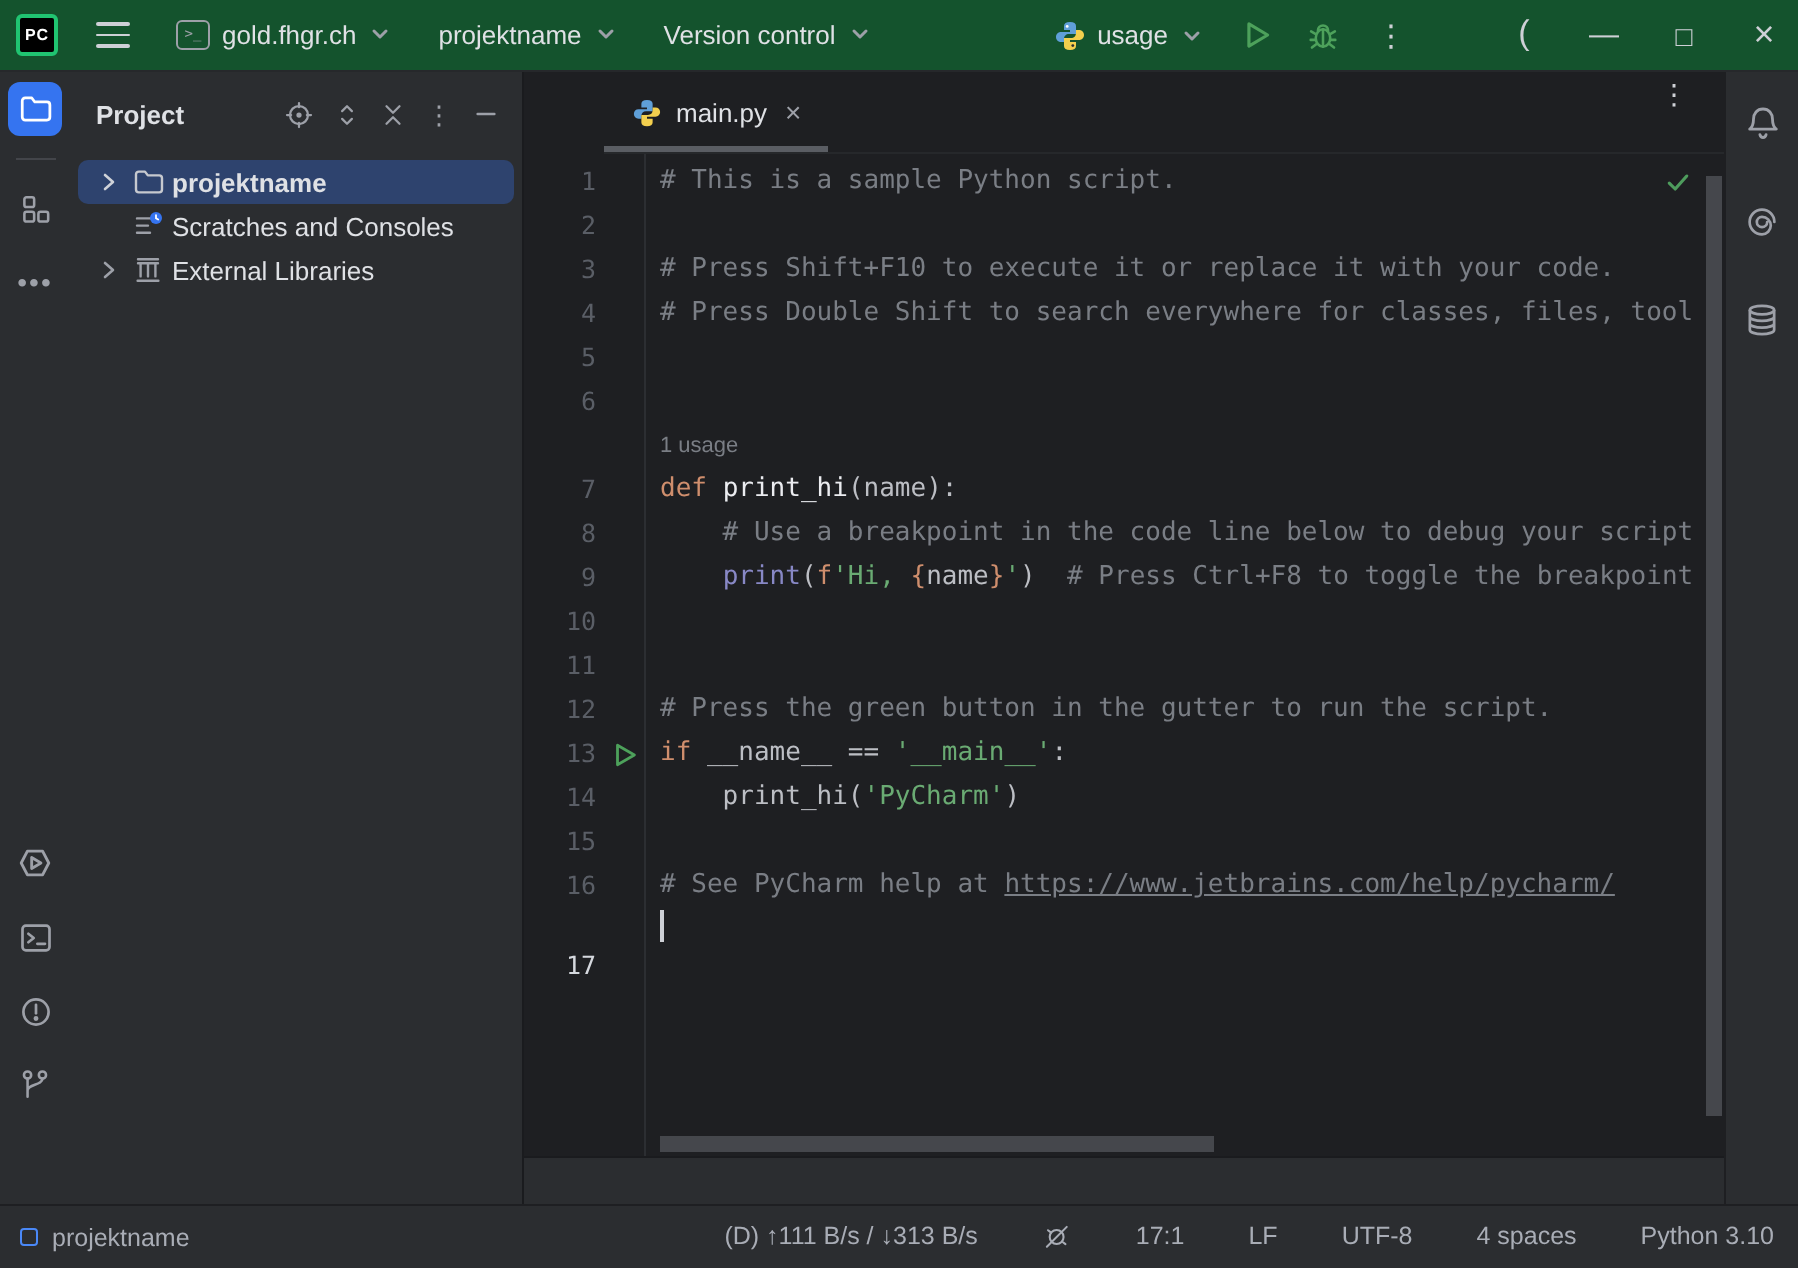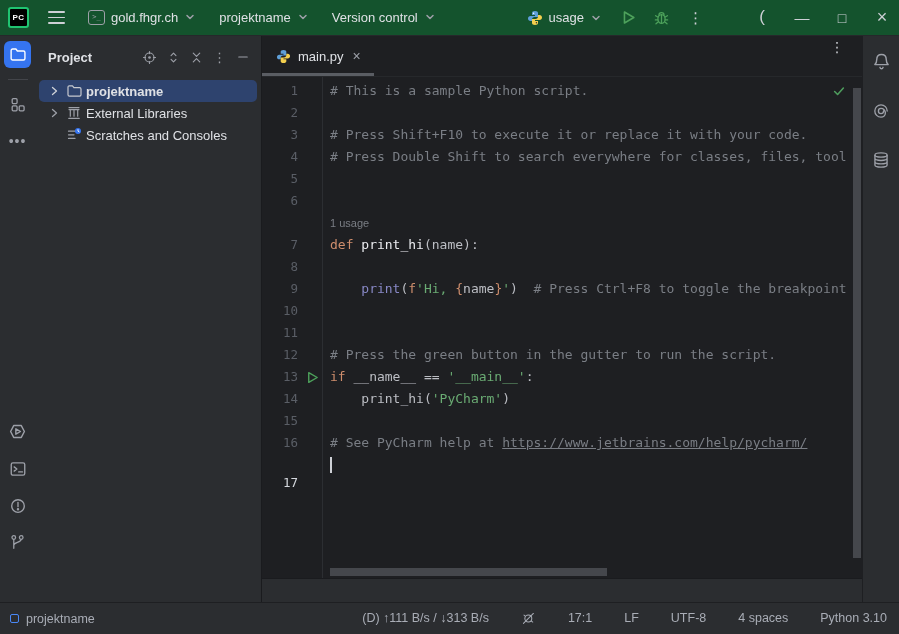--- a/index.html
+++ b/index.html
@@ -42,21 +42,21 @@
   .panel-icons .icon-btn{padding:3px;}
   .tree{padding:2px 4px 0 4px;font-size:13px;}
   .tree-row{height:22px;display:flex;align-items:center;gap:4px;border-radius:5px;padding-left:8px;cursor:default;}
   .tree-row.selected{background:#2e436e;}
   .tree-row .chev{width:14px;display:grid;place-items:center;flex:0 0 14px;}
   .tree-row .t-ic{width:17px;display:grid;place-items:center;flex:0 0 17px;position:relative;}
   .tree-label{white-space:nowrap;color:#dfe1e5;}
 
   
   .editor-col{width:600px;display:flex;flex-direction:column;background:#1e1f22;min-width:0;}
-  .tabbar{flex:0 0 40px;display:flex;align-items:flex-start;position:relative;border-bottom:1px solid #26282b;padding-right:10px;}
+  .tabbar{flex:0 0 40px;display:flex;align-items:flex-start;position:relative;border-bottom:1px solid #26282b;padding-right:10px;margin-left:40px;}
   .tab{height:40px;width:112px;display:flex;align-items:center;gap:7px;padding:0 8px 0 14px;position:relative;font-size:13px;color:#dfe1e5;cursor:default;}
   .tab::after{content:"";position:absolute;left:0;right:0;bottom:0;height:3px;background:#5a5d63;}
   .tab-close{color:#9da0a8;font-size:14px;line-height:1;margin-left:2px;}
   .tab-spacer{flex:1;}
   .kebab{color:#ced0d6;font-size:14px;letter-spacing:0;line-height:1;background:none;border:none;padding:4px 8px;cursor:default;}
 
   .editor-wrap{flex:1;position:relative;overflow:hidden;font-family:"DejaVu Sans Mono","Liberation Mono",monospace;font-size:13px;}
   .gutline{position:absolute;left:60px;top:0;bottom:0;width:1px;background:#2c2e32;}
   .code-rows{position:absolute;top:3px;left:0;right:10px;}
   .crow{display:flex;height:22px;line-height:22px;white-space:pre;}
@@ -246,42 +246,42 @@
               </svg>
             </span>
           <span class="t-ic">
               <svg class="ic" width="16" height="16" viewBox="0 0 16 16">
                 <path d="M2 4.2c0-.8.6-1.4 1.4-1.4h3.1l1.4 1.9h5.7c.8 0 1.4.6 1.4 1.4v5.7c0 .8-.6 1.4-1.4 1.4H3.4c-.8 0-1.4-.6-1.4-1.4z" fill="none" stroke="#c6c9cf" stroke-width="1.2" stroke-linejoin="round"></path>
               </svg>
             </span>
           <span class="tree-label" style="font-weight:bold">projektname</span>
         </div>
         <div class="tree-row">
-          <span class="chev">
-              <svg class="ic" width="12" height="12" viewBox="0 0 12 12">
-                <path d="M4.5 2.5l4 3.5-4 3.5" fill="none" stroke="#9da0a8" stroke-width="1.3" stroke-linecap="round" stroke-linejoin="round"></path>
-              </svg>
-            </span>
-          <span class="t-ic">
-              <svg class="ic" width="16" height="16" viewBox="0 0 16 16" fill="none" stroke="#9da0a8" stroke-width="1.2" stroke-linecap="round">
-                <path d="M2.8 13.4h10.4M4.3 11.2V4.6M8 11.2V4.6M11.7 11.2V4.6M3 4.6h10M3 2.6h10"></path>
-              </svg>
-            </span>
-          <span class="tree-label">External Libraries</span>
-        </div>
-        <div class="tree-row">
           <span class="chev"></span>
           <span class="t-ic">
               <svg class="ic" width="16" height="16" viewBox="0 0 16 16">
                 <path d="M2.5 4.2h7M2.5 7.8h5.5M2.5 11.4h6.5" fill="none" stroke="#9da0a8" stroke-width="1.2" stroke-linecap="round"></path>
                 <circle cx="12" cy="4" r="3" fill="#3574f0"></circle>
                 <path d="M12 2.6v1.5l1.1.7" fill="none" stroke="#fff" stroke-width=".9" stroke-linecap="round"></path>
               </svg>
             </span>
           <span class="tree-label">Scratches and Consoles</span>
+        </div>
+        <div class="tree-row">
+          <span class="chev">
+              <svg class="ic" width="12" height="12" viewBox="0 0 12 12">
+                <path d="M4.5 2.5l4 3.5-4 3.5" fill="none" stroke="#9da0a8" stroke-width="1.3" stroke-linecap="round" stroke-linejoin="round"></path>
+              </svg>
+            </span>
+          <span class="t-ic">
+              <svg class="ic" width="16" height="16" viewBox="0 0 16 16" fill="none" stroke="#9da0a8" stroke-width="1.2" stroke-linecap="round">
+                <path d="M2.8 13.4h10.4M4.3 11.2V4.6M8 11.2V4.6M11.7 11.2V4.6M3 4.6h10M3 2.6h10"></path>
+              </svg>
+            </span>
+          <span class="tree-label">External Libraries</span>
         </div>
       </div>
     </aside>
 
     <section class="editor-col">
       <div class="tabbar">
         <div class="tab">
           <svg class="ic" width="15" height="15" viewBox="0 0 16 16">
               <path d="M8 1C6 1 5 1.8 5 3v2h3v1H3.5C2 6 1 7.1 1 8.5S2 11 3.5 11H5V9.5C5 8 6 7 7.5 7H11V3c0-1.2-1-2-3-2z" fill="#5f9fd8"></path>
               <path d="M8 15c2 0 3-.8 3-2v-2H8v-1h4.5c1.5 0 2.5-1.1 2.5-2.5S14 5 12.5 5H11v1.5C11 8 10 9 8.5 9H5v4c0 1.2 1 2 3 2z" fill="#f3cf4e"></path>
@@ -297,21 +297,21 @@
         <div class="gutline"></div>
         <div class="code-rows">
             <div class="crow"><span class="ln">1</span><span class="gut"></span><span class="cl"><span style="color: rgb(122, 126, 133);"># This is a sample Python script.</span></span></div>
             <div class="crow"><span class="ln">2</span><span class="gut"></span><span class="cl"></span></div>
             <div class="crow"><span class="ln">3</span><span class="gut"></span><span class="cl"><span style="color: rgb(122, 126, 133);"># Press Shift+F10 to execute it or replace it with your code.</span></span></div>
             <div class="crow"><span class="ln">4</span><span class="gut"></span><span class="cl"><span style="color: rgb(122, 126, 133);"># Press Double Shift to search everywhere for classes, files, tool</span></span></div>
             <div class="crow"><span class="ln">5</span><span class="gut"></span><span class="cl"></span></div>
             <div class="crow"><span class="ln">6</span><span class="gut"></span><span class="cl"></span></div>
             <div class="crow"><span class="ln"></span><span class="gut"></span><span class="cl usage">1 usage</span></div>
             <div class="crow"><span class="ln">7</span><span class="gut"></span><span class="cl"><span style="color: rgb(207, 142, 109);">def </span><span style="color: rgb(235, 236, 240); text-align: center;">print_hi</span><span style="color: rgb(188, 190, 196);">(name):</span></span></div>
-            <div class="crow"><span class="ln">8</span><span class="gut"></span></div>
+            <div class="crow"><span class="ln">8</span><span class="gut"></span><span class="cl"><span style="color: rgb(122, 126, 133);">    # Use a breakpoint in the code line below to debug your script</span></span></div>
             <div class="crow"><span class="ln">9</span><span class="gut"></span><span class="cl"><span style="color: rgb(188, 190, 196);">    </span><span style="color: rgb(136, 136, 198);">print</span><span style="color: rgb(188, 190, 196);">(</span><span style="color: rgb(207, 142, 109);">f</span><span style="color: rgb(106, 171, 115);">'Hi, </span><span style="color: rgb(207, 142, 109);">{</span><span style="color: rgb(188, 190, 196);">name</span><span style="color: rgb(207, 142, 109);">}</span><span style="color: rgb(106, 171, 115);">'</span><span style="color: rgb(188, 190, 196);">)</span><span style="color: rgb(122, 126, 133);">  # Press Ctrl+F8 to toggle the breakpoint</span></span></div>
             <div class="crow"><span class="ln">10</span><span class="gut"></span><span class="cl"></span></div>
             <div class="crow"><span class="ln">11</span><span class="gut"></span><span class="cl"></span></div>
             <div class="crow"><span class="ln">12</span><span class="gut"></span><span class="cl"><span style="color: rgb(122, 126, 133);"># Press the green button in the gutter to run the script.</span></span></div>
             <div class="crow"><span class="ln">13</span><span class="gut"><svg width="15" height="15" viewBox="0 0 16 16">
                   <path d="M4 2.8v10.4L13 8z" fill="none" stroke="#4da15b" stroke-width="1.5" stroke-linejoin="round"></path>
                 </svg></span><span class="cl"><span style="color: rgb(207, 142, 109);">if </span><span style="color: rgb(188, 190, 196);">__name__ == </span><span style="color: rgb(106, 171, 115);">'__main__'</span><span style="color: rgb(188, 190, 196);">:</span></span></div>
             <div class="crow"><span class="ln">14</span><span class="gut"></span><span class="cl"><span style="color: rgb(188, 190, 196);">    print_hi(</span><span style="color: rgb(106, 171, 115);">'PyCharm'</span><span style="color: rgb(188, 190, 196);">)</span></span></div>
             <div class="crow"><span class="ln">15</span><span class="gut"></span><span class="cl"></span></div>
             <div class="crow"><span class="ln">16</span><span class="gut"></span><span class="cl"><span style="color: rgb(122, 126, 133);"># See PyCharm help at </span><span class="lnk" style="color: rgb(122, 126, 133);">https://www.jetbrains.com/help/pycharm/</span></span></div>

